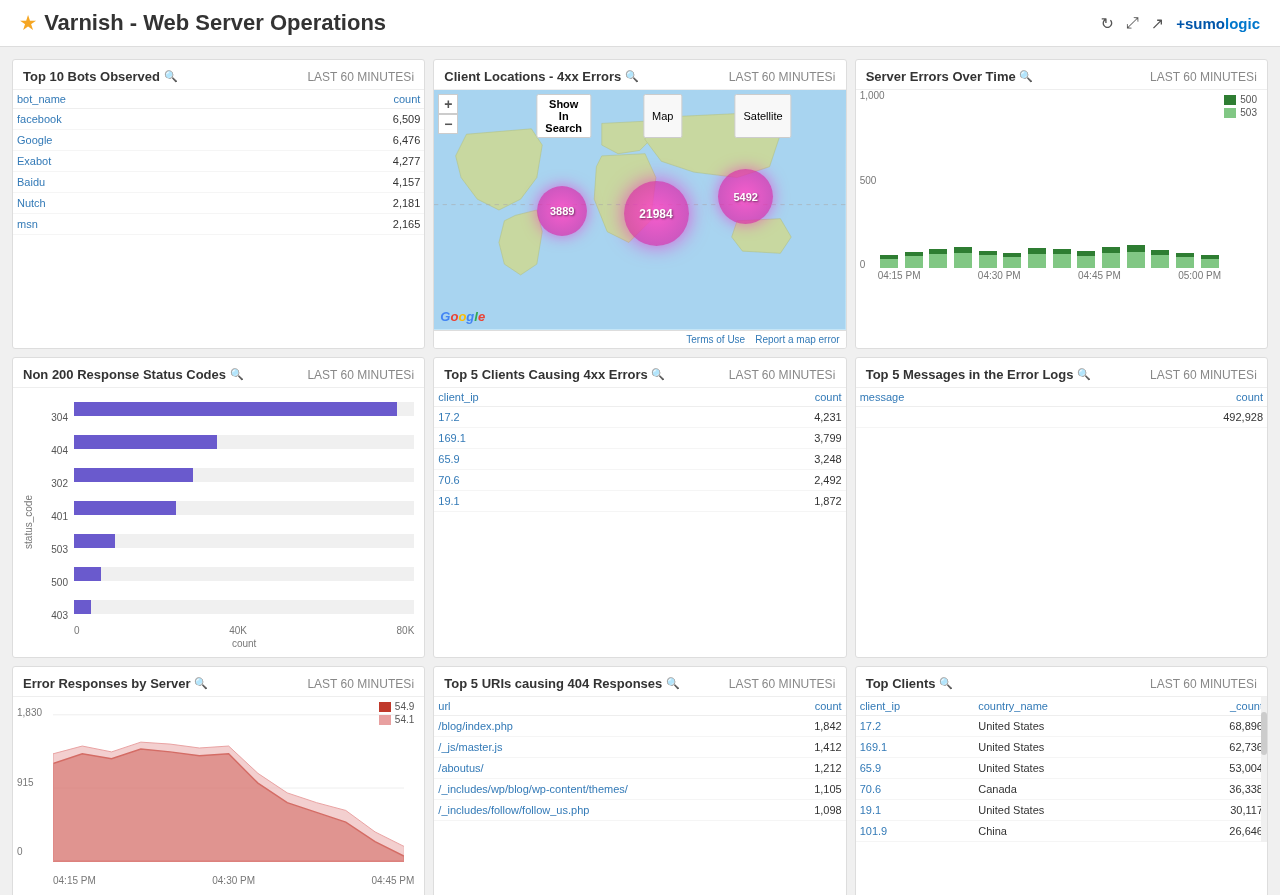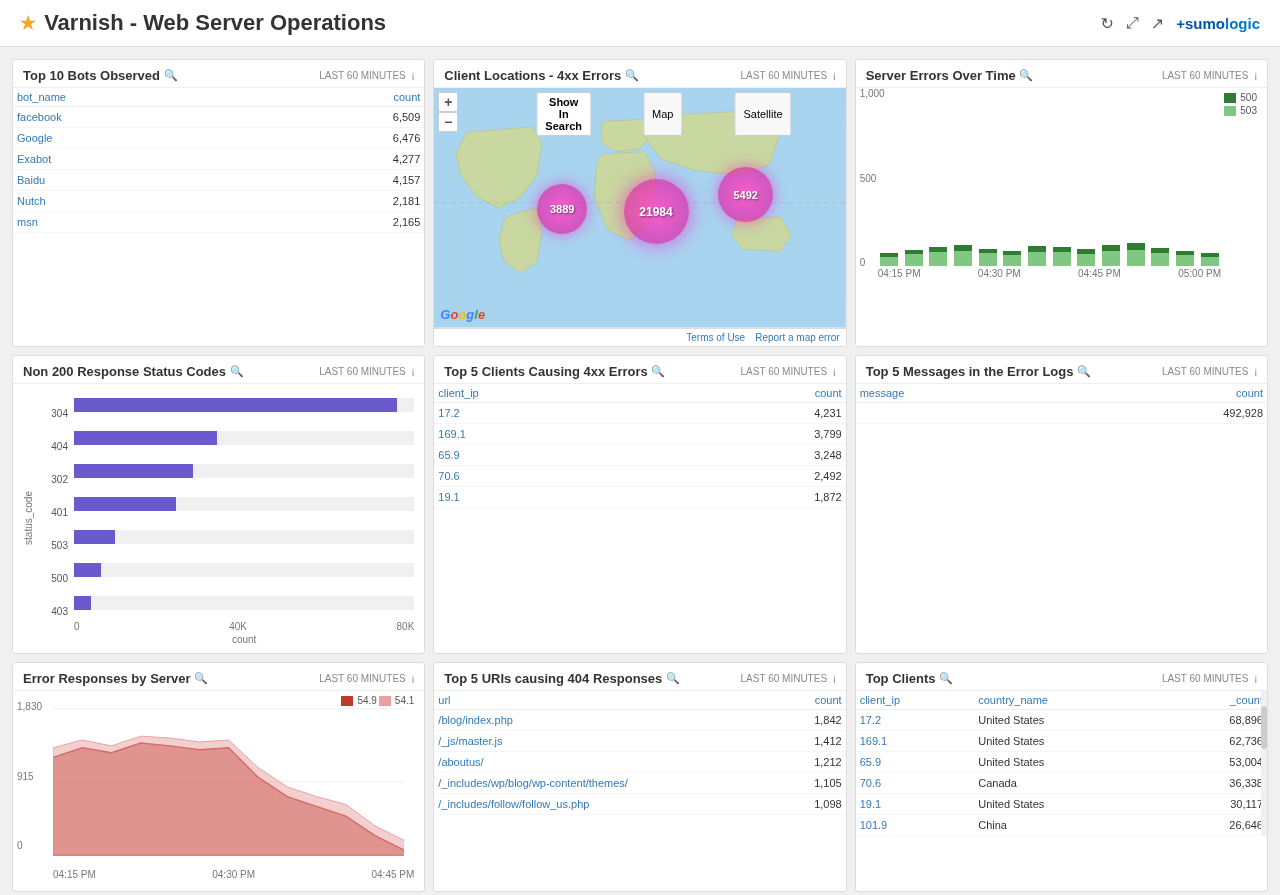--- a/index.html
+++ b/index.html
@@ -53,22 +53,21 @@
       font-weight: bold;
       color: #333;
       display: flex;
       align-items: center;
       gap: 4px;
     }
     .panel-title-icon { color: #777; font-size: 11px; cursor: pointer; }
     .panel-meta {
       display: flex;
       align-items: center;
-      gap: 6px;
-      font-size: 10px;
+      font-size: 12px;
       color: #888;
     }
 
     .panel-body { padding: 6px 10px 8px 10px; }
 
     
     .data-table { width: 100%; border-collapse: collapse; }
     .data-table th {
       text-align: left;
       font-size: 11px;
@@ -677,21 +676,21 @@
         <span>Error Responses by Server</span>
         <span class="panel-title-icon">🔍</span>
       </div>
       <div class="panel-meta">
         <span>LAST 60 MINUTES</span>
         <span style="cursor:pointer;">ℹ</span>
       </div>
     </div>
     <div class="panel-body" style="position:relative;min-height:200px;">
 
-      <div style="position:absolute;right:10px;top:4px;display:flex;gap:2px;">
+      <div style="position:absolute;right:10px;top:4px;display:flex;flex-direction:column;gap:2px;">
         <div class="legend-item">
           <div class="legend-color" style="background:#c0392b;"></div>
           <span>54.9</span>
         </div>
         <div class="legend-item">
           <div class="legend-color" style="background:#e8a0a0;"></div>
           <span>54.1</span>
         </div>
       </div>
 

